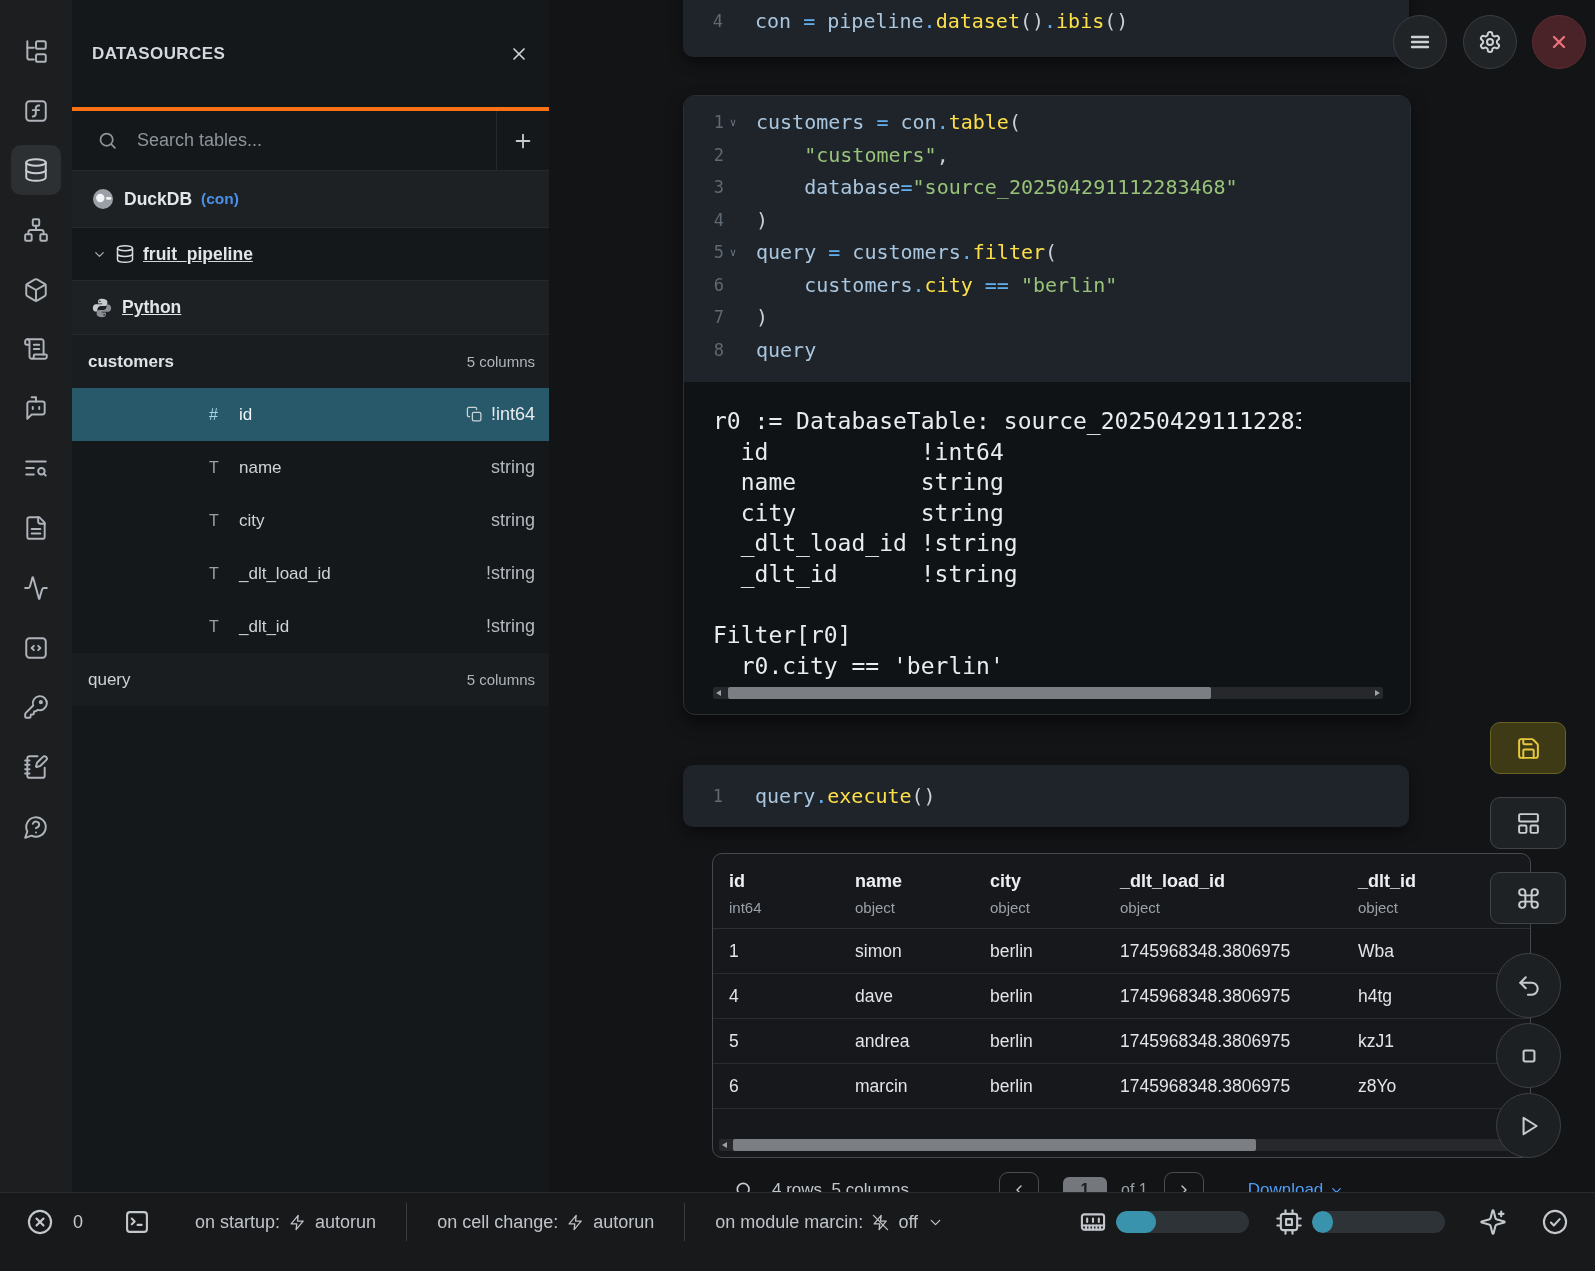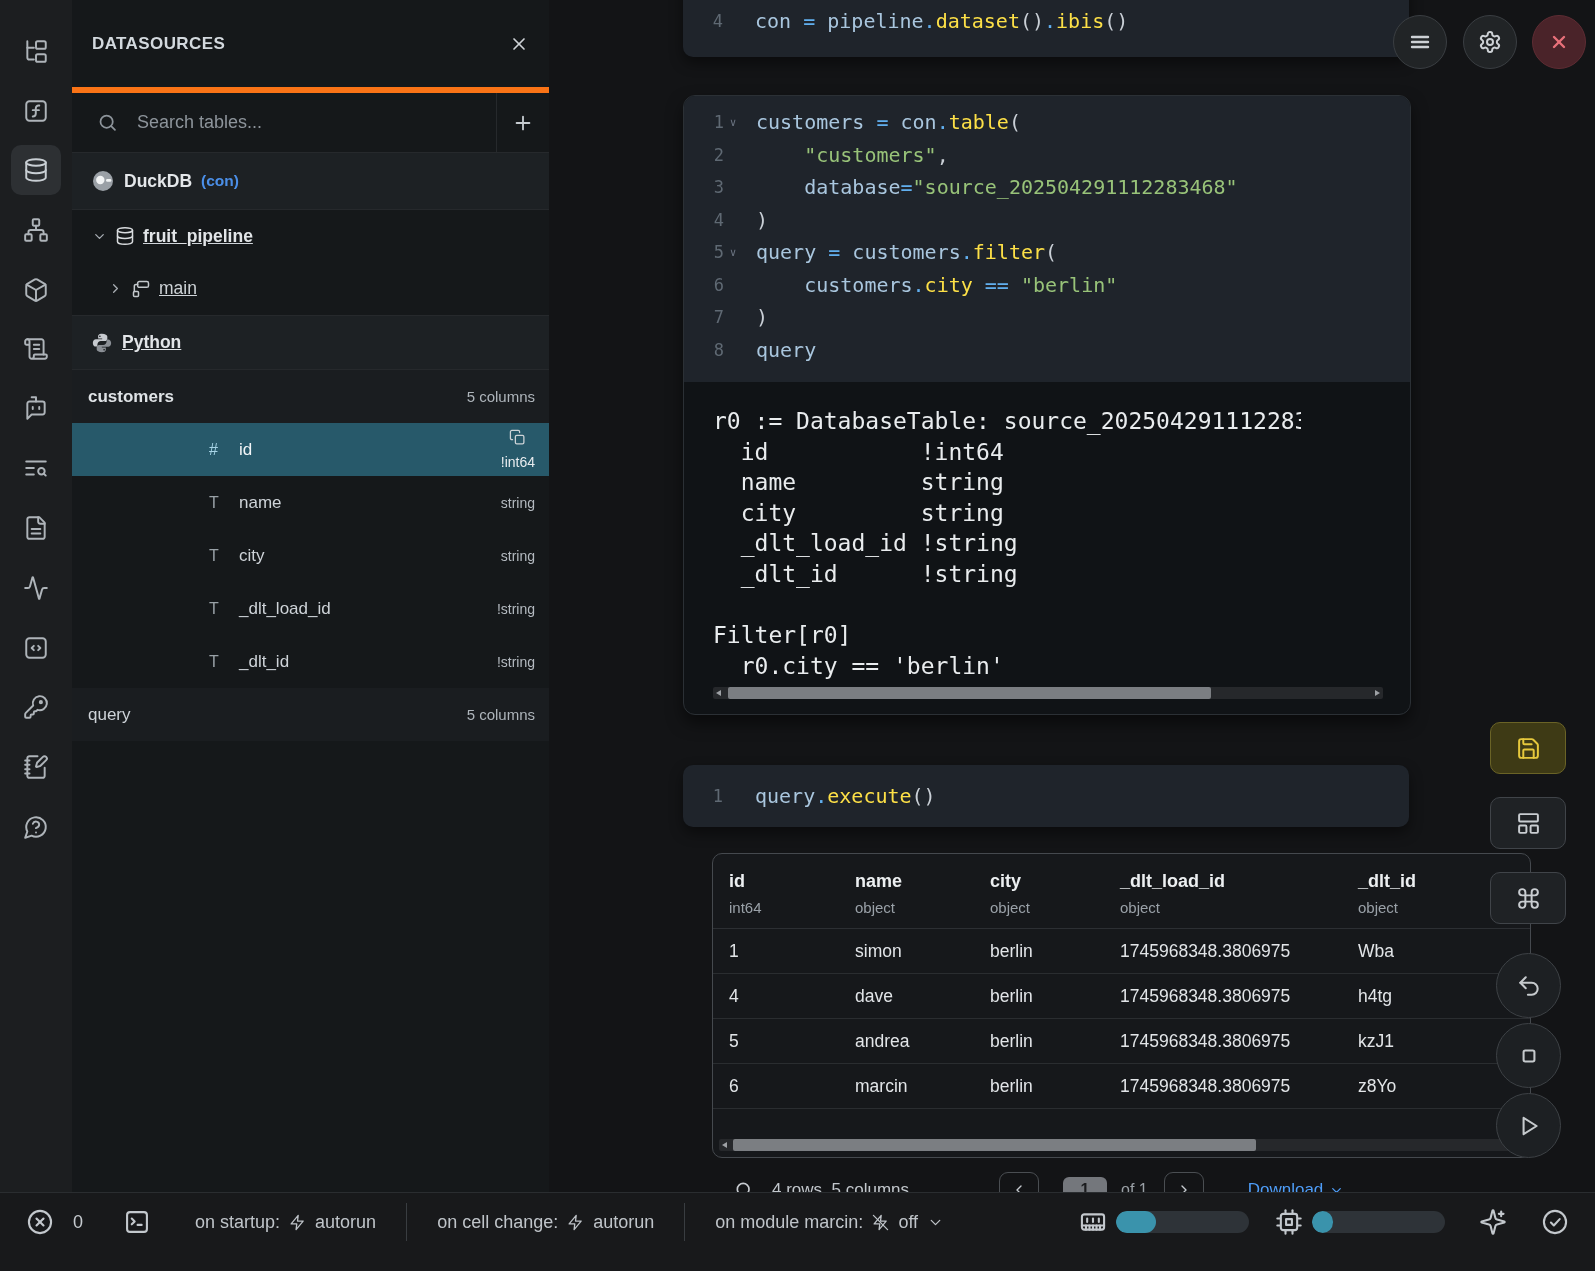--- a/index.html
+++ b/index.html
@@ -7,21 +7,21 @@
        font-family:"Liberation Sans",sans-serif;color:#cfd4d9;}
   svg{display:block;}
   
   .rail{position:absolute;left:0;top:0;width:72px;height:1192px;background:#1c1e20;border-right:1px solid #26292c;}
   .rail-btn{position:absolute;left:11px;width:50px;height:50px;display:flex;align-items:center;justify-content:center;color:#aeb4b9;border-radius:10px;cursor:pointer;}
   .rail-btn.active{background:#2d3033;color:#c9cfd4;}
   .rail-btn svg{width:26px;height:26px;stroke:currentColor;fill:none;stroke-width:1.8;stroke-linecap:round;stroke-linejoin:round;}
   
   .panel{position:absolute;left:72px;top:0;width:477px;height:1192px;background:#15181a;border-right:1px solid #232629;display:flex;flex-direction:column;}
   .p-row{display:flex;align-items:center;flex:0 0 auto;}
-  .p-header{height:75px;border-bottom:6px solid #f97316;padding:6px 20px;}
+  .p-header{height:75px;border-bottom:4px solid #f97316;padding:16px 20px;}
   .p-title{font-size:17px;font-weight:700;letter-spacing:.4px;color:#d3d9de;}
   .p-close{margin-left:auto;color:#cfd3d7;cursor:pointer;}
   .p-close svg{width:20px;height:20px;stroke:currentColor;stroke-width:2;fill:none;stroke-linecap:round;}
   .p-search{height:59px;border-bottom:1px solid #26292c;}
   .p-search .sicon{margin-left:25px;color:#8d949b;}
   .p-search svg{width:21px;height:21px;stroke:currentColor;stroke-width:2;fill:none;stroke-linecap:round;}
   .search-input{flex:1;margin-left:17px;background:transparent;border:none;outline:none;color:#d6dadf;font-size:18px;font-family:"Liberation Sans",sans-serif;}
   .search-input::placeholder{color:#8d949b;}
   .p-plus{width:52px;height:100%;border-left:1px solid #26292c;display:flex;align-items:center;justify-content:center;color:#c6cbd0;cursor:pointer;}
   .conn-row{height:56px;background:#1d2124;border-bottom:1px solid #26292c;padding:0 19px;gap:9px;cursor:pointer;}
@@ -37,21 +37,21 @@
   .row-schema{padding-left:36px;}
   .sect-row{height:53px;background:#1d2124;border-top:1px solid #26292c;border-bottom:1px solid #26292c;padding-left:19px;gap:9px;}
   .sect-label{font-size:17.5px;font-weight:700;color:#e2e5e8;text-decoration:underline;}
   .tbl-row{height:53px;background:#1a1d20;padding:0 14px 0 16px;cursor:pointer;}
   .tbl-name{font-size:17px;font-weight:700;color:#dfe3e6;}
   .tbl-name.reg{font-weight:400;color:#ced3d8;}
   .tbl-meta{margin-left:auto;font-size:15px;color:#aeb5bb;}
   .col-row{height:53px;padding:0 14px 0 137px;position:relative;cursor:pointer;}
   .col-glyph{position:absolute;left:137px;font-size:16px;color:#99a1a7;width:22px;}
   .col-name{margin-left:30px;font-size:17px;color:#ced3d8;}
-  .col-type{margin-left:auto;font-size:14px;color:#b4bac0;display:flex;align-items:center;gap:8px;flex-direction:column;}
+  .col-type{margin-left:auto;font-size:18px;color:#b4bac0;display:flex;align-items:center;gap:8px;}
   .col-row.sel{background:#27596a;}
   .col-row.sel .col-glyph{color:#a7d4e6;}
   .col-row.sel .col-name{color:#f2f5f7;}
   .col-row.sel .col-type{color:#e8ecef;}
   .copy-i{width:17px;height:17px;stroke:#cdd3d7;stroke-width:1.8;fill:none;stroke-linecap:round;stroke-linejoin:round;}
   
   .main{position:absolute;left:549px;top:0;width:1046px;height:1192px;overflow:hidden;background:#131416;}
   .codebox{background:#1f242b;border-radius:10px;box-shadow:0 6px 14px rgba(0,0,0,.45);}
   .cl{display:flex;align-items:center;height:32.5px;white-space:pre;font-family:"DejaVu Sans Mono",monospace;font-size:20px;}
   .ln{width:40px;text-align:right;color:#5f6973;font-size:17px;flex:0 0 auto;}
@@ -262,35 +262,20 @@
       </span>
     <span style="color:#d9dcdf">
         <svg class="node-i" viewBox="0 0 24 24">
           <ellipse cx="12" cy="5" rx="9" ry="3"></ellipse>
           <path d="M3 5v14c0 1.66 4 3 9 3s9-1.34 9-3V5"></path>
           <path d="M3 12c0 1.66 4 3 9 3s9-1.34 9-3"></path>
         </svg>
       </span>
     <span class="tree-label b">fruit_pipeline</span>
   </div>
-  <div class="p-row tree-row row-schema">
-    <span class="chev">
-        <svg class="chev-i" viewBox="0 0 24 24">
-          <path d="m9 6 6 6-6 6"></path>
-        </svg>
-      </span>
-    <span style="color:#c3c8cc">
-        <svg class="node-i" viewBox="0 0 24 24">
-          <rect x="8" y="3" width="13" height="7" rx="2"></rect>
-          <path d="M8 6.5H6a2 2 0 0 0-2 2V15"></path>
-          <rect x="3" y="15" width="6" height="6" rx="1.2"></rect>
-        </svg>
-      </span>
-    <span class="tree-label">main</span>
-  </div>
   <div class="p-row sect-row">
     <svg viewBox="0 0 24 24" style="width:22px;height:22px">
       <path fill="#c7cbd0" d="M12 2c-3.6 0-4.2 1.6-4.2 2.9V7h4.4v.9H5.3C3.5 7.9 2 9.5 2 11.9s1.5 4 3.3 4H7v-2.2c0-2.1 1.7-3.8 3.8-3.8h4.4c1.4 0 2.6-1.2 2.6-2.6V4.9C17.8 3.6 15.6 2 12 2Z"></path>
       <path fill="#8b9096" d="M12 22c3.6 0 4.2-1.6 4.2-2.9V17h-4.4v-.9h6.9c1.8 0 3.3-1.6 3.3-4s-1.5-4-3.3-4H17v2.2c0 2.1-1.7 3.8-3.8 3.8H8.8c-1.4 0-2.6 1.2-2.6 2.6v2.4C6.2 20.4 8.4 22 12 22Z"></path>
       <circle cx="9.7" cy="4.6" r=".9" fill="#15181a"></circle>
         <circle cx="14.3" cy="19.4" r=".9" fill="#15181a"></circle>
     </svg>
     <span class="sect-label">Python</span>
   </div>
   <div class="p-row tbl-row">

